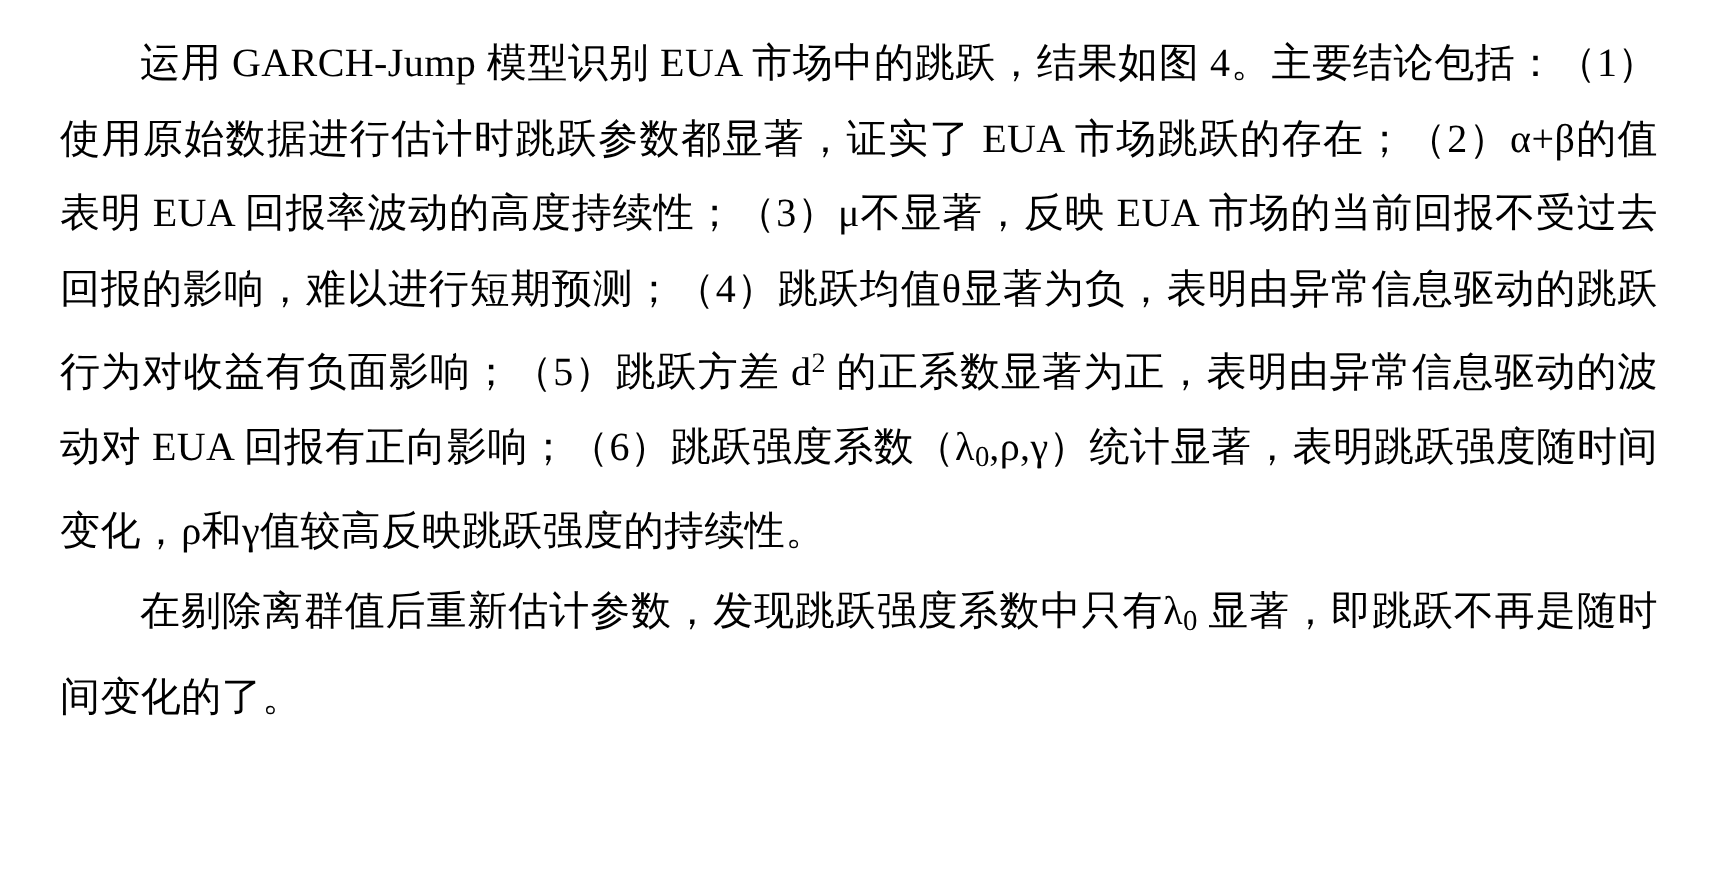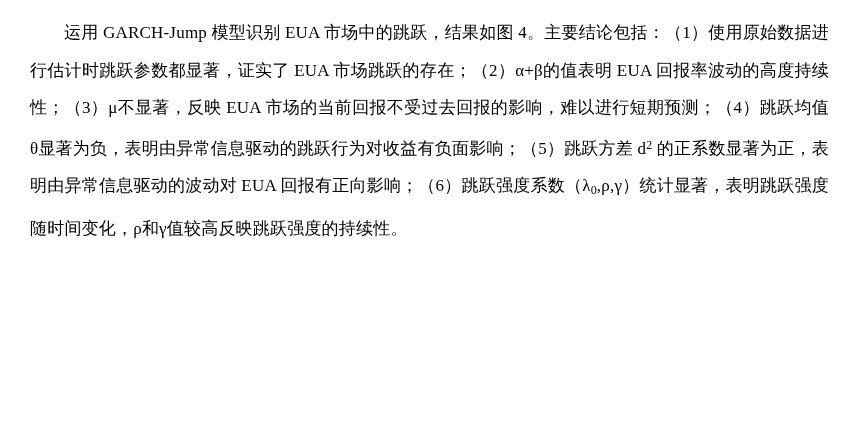--- a/index.html
+++ b/index.html
@@ -15,21 +15,21 @@
     color: #000000;
   }
   .page {
     width: 855px;
     height: 443px;
     box-sizing: border-box;
     padding: 14px 26px 10px 30px;
     background: #ffffff;
   }
   .para {
-    font-size: 17px;
+    font-size: 20px;
     line-height: 37.5px;
     text-align: justify;
     text-justify: inter-ideograph;
     text-indent: 2em;
     margin: 0;
     letter-spacing: 0.2px;
   }
   .para + .para {
     margin-top: 2px;
   }
@@ -46,14 +46,15 @@
   .latin {
     font-family: "Liberation Serif", "DejaVu Serif", serif;
   }
 </style>
 </head>
 <body>
 
 <div class="page">
   <div id="body-text">
       <p class="para"><span class="latin">运用 GARCH-Jump 模型识别 EUA 市场中的跳跃，结果如图 4。主要结论包括：（1）使用原始数据进行估计时跳跃参数都显著，证实了 EUA 市场跳跃的存在；（2）α+β的值表明 EUA 回报率波动的高度持续性；（3）μ不显著，反映 EUA 市场的当前回报不受过去回报的影响，难以进行短期预测；（4）跳跃均值θ显著为负，表明由异常信息驱动的跳跃行为对收益有负面影响；（5）跳跃方差 d</span><span class="sup">2</span><span class="latin"> 的正系数显著为正，表明由异常信息驱动的波动对 EUA 回报有正向影响；（6）跳跃强度系数（λ</span><span class="sub">0</span><span class="latin">,ρ,γ）统计显著，表明跳跃强度随时间变化，ρ和γ值较高反映跳跃强度的持续性。</span></p>
+      <p class="para"><span class="latin">在剔除离群值后重新估计参数，发现跳跃强度系数中只有λ</span><span class="sub">0</span><span class="latin"> 显著，即跳跃不再是随时间变化的了。</span></p>
     </div>
 </div>
 
 </body></html>

